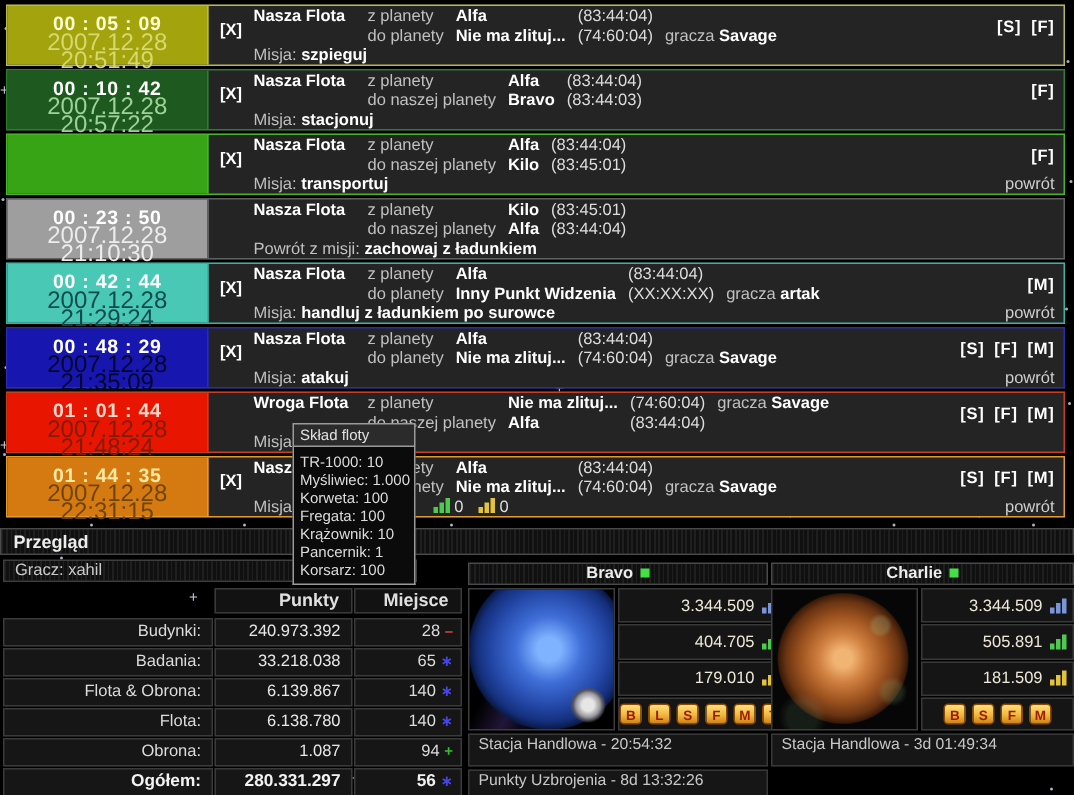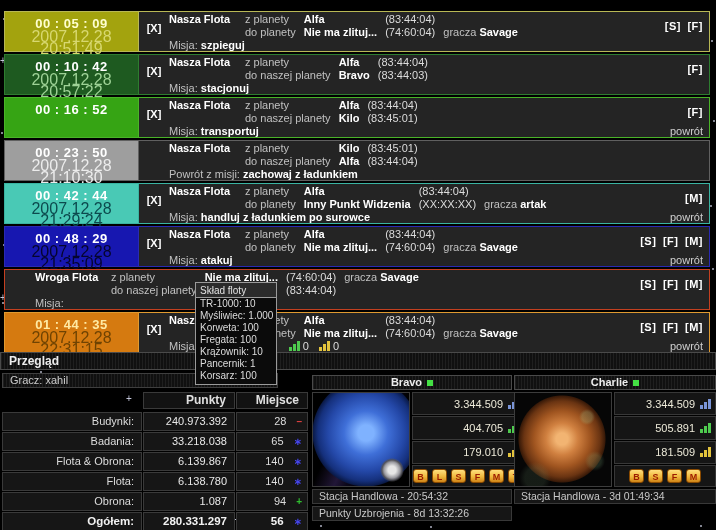--- a/index.html
+++ b/index.html
@@ -2,21 +2,21 @@
 <html><head>
 <meta charset="utf-8">
 <style>
   html,body{margin:0;padding:0;background:#000;}
   #screen{position:relative;width:716px;height:530px;background:#000;overflow:hidden;
           font-family:"Liberation Sans","DejaVu Sans",sans-serif;}
   
   .star{position:absolute;width:2px;height:2px;background:#cdd0e2;border-radius:50%;opacity:.85;}
   .sparkle{position:absolute;color:#c4c6da;font-size:10px;line-height:6px;pointer-events:none;}
   
-  #fleet-list{position:absolute;left:4px;top:11px;width:706px;}
+  #fleet-list{position:absolute;left:4px;top:3px;width:706px;}
   .fleet-row{display:flex;height:41px;box-sizing:border-box;margin-bottom:2px;
              border:1px solid var(--rb);background:#242424;}
   .timer{flex:0 0 134px;box-sizing:border-box;background:var(--tb);text-align:center;
          padding-top:4px;border-right:1px solid var(--rb);}
   .timer .t{font-weight:bold;font-size:13px;letter-spacing:.5px;color:var(--tf);line-height:15px;}
   .timer .d{font-size:16px;color:var(--df);line-height:12px;}
   .cancel{flex:0 0 30px;display:flex;align-items:center;justify-content:center;
           padding-bottom:8px;color:#fff;font-weight:bold;font-size:11px;cursor:pointer;}
   .fi{flex:1;display:grid;grid-template-columns:68px max-content max-content max-content 1fr max-content;
       grid-template-rows:13px 13px 12px;column-gap:8px;padding:1px 6px 0 0;
@@ -36,40 +36,40 @@
   .cargo-val{color:#dcdcdc;}
   
   .bars{display:inline-flex;align-items:flex-end;gap:1px;height:10px;margin-left:5px;vertical-align:-1px;}
   .bars i{display:block;width:3px;}
   .bars.metal i{background:#7a95d8;}
   .bars.crystal i{background:#4ecb4e;}
   .bars.deuterium i{background:#e3c33c;}
   
   #tooltip{position:absolute;left:195px;top:282px;width:82px;z-index:30;font-size:10px;}
   .tt-title{background:#2b2b2b;border:1px solid #9a9a9a;color:#e2e2e2;padding:2px 4px 1px;}
-  .tt-body{background:#0b0b0b;border:1px solid #9a9a9a;border-top:0;color:#dcdcdc;padding:0 4px 2px;}
+  .tt-body{background:#0b0b0b;border:1px solid #9a9a9a;border-top:0;color:#dcdcdc;padding:5px 4px 2px;}
   .tt-item{line-height:12px;white-space:nowrap;}
   
   .tex{background:repeating-linear-gradient(90deg,#1f1f1f 0 1px,#101010 1px 3px);}
   #przeglad-bar{position:absolute;left:0;top:352px;width:716px;height:18px;box-sizing:border-box;
                 border:1px solid #4a4a4a;line-height:16px;padding-left:8px;
                 font-weight:bold;font-size:12px;color:#ededed;}
   #gracz-bar{position:absolute;left:2px;top:373px;width:276px;height:15px;box-sizing:border-box;
              border:1px solid #3f3f3f;line-height:13px;padding-left:7px;font-size:11px;color:#cccccc;}
   
   #stats-grid{position:absolute;left:2px;top:392px;width:306px;display:grid;
               grid-template-columns:140px 92px 72px;grid-auto-rows:19px;gap:1px;font-size:11px;}
   #stats-grid .hcell{background:#121212;border:1px solid #3a3a3a;box-sizing:border-box;
                      font-weight:bold;font-size:12px;color:#e0e0e0;text-align:right;
                      padding-right:8px;line-height:15px;height:17px;}
   #stats-grid .ghost{background:transparent;border:none;}
   .cell{background:#161616;border:1px solid #3a3a3a;box-sizing:border-box;line-height:17px;color:#dcdcdc;}
   .cell.lbl{text-align:right;padding-right:7px;}
   .cell.pts{text-align:right;padding-right:7px;color:#e8e8e8;}
-  .cell.rnk{display:flex;align-items:center;justify-content:flex-end;gap:10px;padding-right:5px;}
+  .cell.rnk{display:flex;align-items:center;justify-content:flex-end;gap:3px;padding-right:5px;}
   .cell.total{font-weight:bold;font-size:11.5px;color:#f2f2f2;}
   .chg{font-size:10px;font-weight:bold;}
   
   .planet-panel{position:absolute;top:375px;}
   #panel-bravo{left:312px;width:200px;}
   #panel-charlie{left:514px;width:202px;}
   .phead{height:15px;box-sizing:border-box;border:1px solid #4a4a4a;margin-bottom:2px;
          text-align:center;font-weight:bold;font-size:11px;color:#ededed;line-height:13px;cursor:pointer;}
   .ind{display:inline-block;width:6px;height:6px;margin-left:5px;}
   .pbody{display:flex;gap:2px;height:95px;}
@@ -87,21 +87,21 @@
   .rlist{flex:1;display:flex;flex-direction:column;gap:1px;}
   .rrow{flex:1;box-sizing:border-box;border:1px solid #383838;background:#151515;
         display:flex;align-items:center;justify-content:flex-end;padding-right:4px;
         font-size:11px;color:#ece9d8;}
   .btns{flex:0 0 22px;box-sizing:border-box;border:1px solid #383838;background:#151515;
         display:flex;align-items:center;justify-content:center;gap:4px;}
   .pbtn{display:inline-block;width:15px;height:14px;border:1px solid #8a4a00;border-radius:3px;
         background:linear-gradient(180deg,#ffdf7e 0%,#f0b93e 55%,#cf8418 100%);
         color:#9c1b00;font-weight:bold;font-size:9px;line-height:14px;text-align:center;
         box-sizing:border-box;cursor:pointer;}
-  .statusbar{height:15px;box-sizing:border-box;border:1px solid #383838;background:#161616;
+  .statusbar{height:22px;box-sizing:border-box;border:1px solid #383838;background:#161616;
              color:#c8c8c8;font-size:10.5px;line-height:13px;padding-left:6px;margin-top:2px;}
 </style>
 </head>
 <body>
 
 <div id="screen">
 
   <div>
     <div class="star" style="left:3px;top:18px"></div>
     <div class="star" style="left:4px;top:75px"></div>
@@ -171,21 +171,20 @@
         <span class="prep2">do naszej planety</span>
         <span class="b planet2">Bravo</span>
         <span class="coords2">(83:44:03)</span>
         <span class="player2"><span></span> <span class="b"></span></span>
         <span class="mission"><span class="mlabel">Misja:</span> <span class="b">stacjonuj</span><span class="cargo-wrap"></span></span>
         <span class="powrot"></span>
       </div>
     </div>
       <div class="fleet-row" style="--rb: #4ab428; --tb: #36a414; --tf: #ffffff; --df: #d2ecc2;">
       <div class="timer">
-        <div class="t">00 : 16 : 52</div>
       </div>
       <div class="cancel">[X]</div>
       <div class="fi">
         <span class="fname">Nasza Flota</span>
         <span class="prep1">z planety</span>
         <span class="b planet1">Alfa</span>
         <span class="coords1">(83:44:04)</span>
         <span class="player1"><span></span> <span class="b"></span></span>
         <span class="markers">[F]</span>
         <span class="prep2">do naszej planety</span>
@@ -253,20 +252,24 @@
         <span class="markers">[S] [F] [M]</span>
         <span class="prep2">do planety</span>
         <span class="b planet2">Nie ma zlituj...</span>
         <span class="coords2">(74:60:04)</span>
         <span class="player2"><span>gracza</span> <span class="b">Savage</span></span>
         <span class="mission"><span class="mlabel">Misja:</span> <span class="b">atakuj</span><span class="cargo-wrap"></span></span>
         <span class="powrot">powrót</span>
       </div>
     </div>
       <div class="fleet-row" style="--rb: #c44020; --tb: #e81500; --tf: #ffd8cc; --df: #801c02;">
+      <div class="timer">
+        <div class="t">01 : 01 : 44</div>
+        <div class="d">2007.12.28 21:48:24</div>
+      </div>
       <div class="cancel"></div>
       <div class="fi">
         <span class="fname">Wroga Flota</span>
         <span class="prep1">z planety</span>
         <span class="b planet1">Nie ma zlituj...</span>
         <span class="coords1">(74:60:04)</span>
         <span class="player1"><span>gracza</span> <span class="b">Savage</span></span>
         <span class="markers">[S] [F] [M]</span>
         <span class="prep2">do naszej planety</span>
         <span class="b planet2">Alfa</span>

